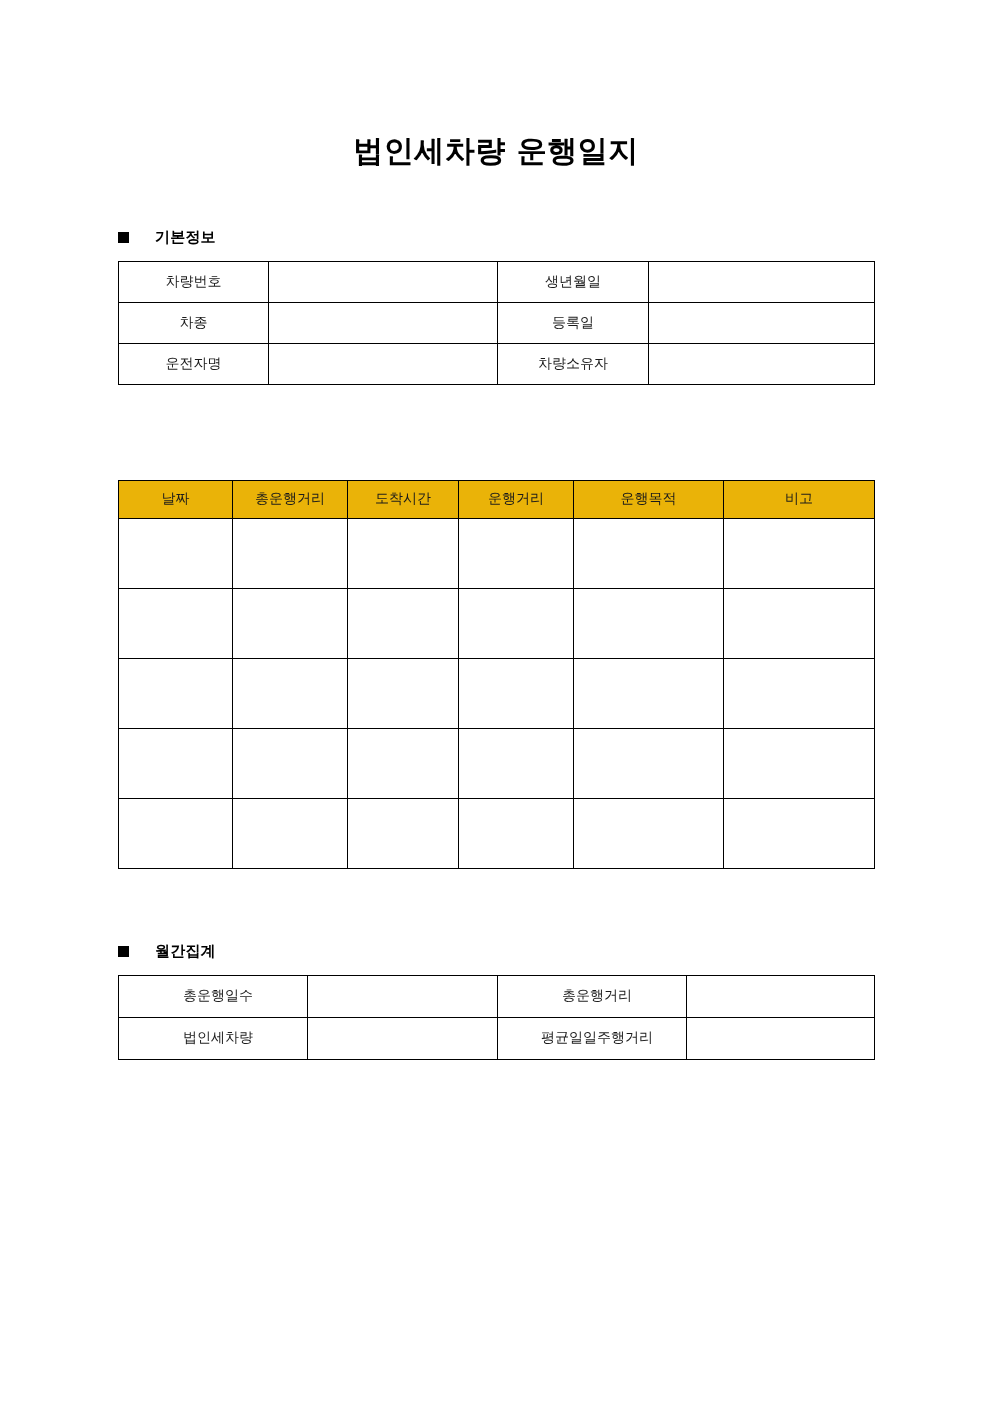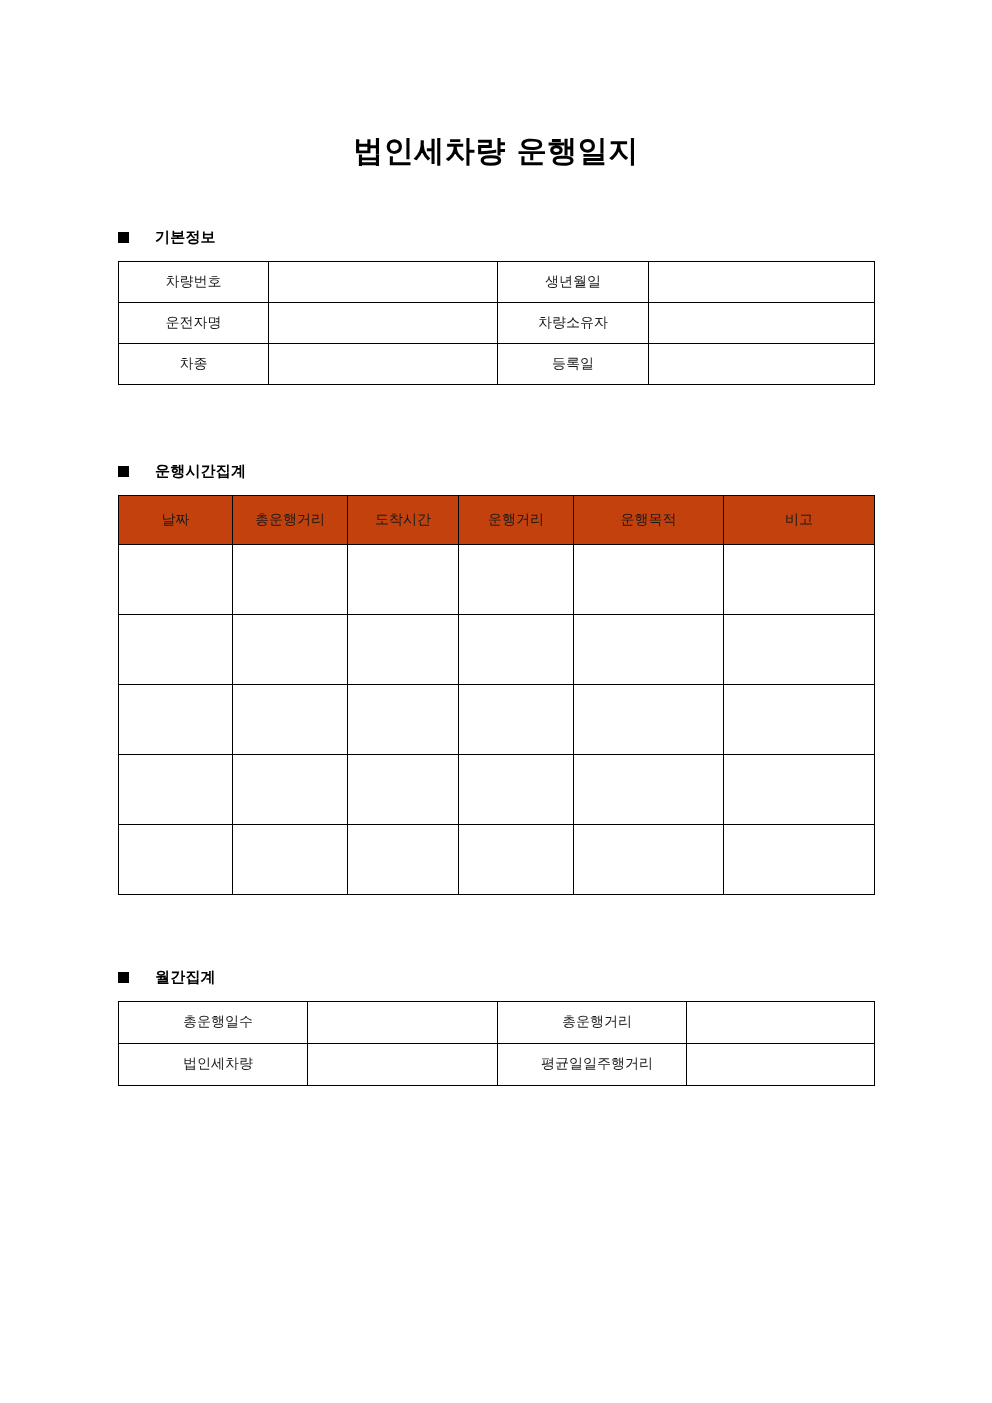--- a/index.html
+++ b/index.html
@@ -97,21 +97,21 @@
   #basic-info-table col.c4 { width: 226px; }
 
   
   #driving-log-table { width: 756px; }
   #driving-log-table col.c1 { width: 114px; }
   #driving-log-table col.c2 { width: 115px; }
   #driving-log-table col.c3 { width: 111px; }
   #driving-log-table col.c4 { width: 115px; }
   #driving-log-table col.c5 { width: 150px; }
   #driving-log-table col.c6 { width: 151px; }
-  #driving-log-table thead th { height: 49px; background: #c2410c; }
+  #driving-log-table thead th { height: 38px; background: #eab308; }
   #driving-log-table tbody td { height: 70px; }
 
   
   #monthly-summary-table { width: 756px; }
   #monthly-summary-table col.c1 { width: 189px; }
   #monthly-summary-table col.c2 { width: 190px; }
   #monthly-summary-table col.c3 { width: 189px; }
   #monthly-summary-table col.c4 { width: 188px; }
   #monthly-summary-table td { height: 42px; padding-left: 16px; }
 
@@ -146,42 +146,38 @@
           <col class="c4">
       </colgroup>
       <tbody>
         <tr>
           <td class="label-cell">차량번호</td>
           <td class="value-cell"></td>
           <td class="label-cell">생년월일</td>
           <td class="value-cell"></td>
         </tr>
         <tr>
+          <td class="label-cell">차종</td>
+          <td class="value-cell"></td>
+          <td class="label-cell">등록일</td>
+          <td class="value-cell"></td>
+        </tr>
+        <tr>
           <td class="label-cell">운전자명</td>
           <td class="value-cell"></td>
           <td class="label-cell">차량소유자</td>
-          <td class="value-cell"></td>
-        </tr>
-        <tr>
-          <td class="label-cell">차종</td>
-          <td class="value-cell"></td>
-          <td class="label-cell">등록일</td>
           <td class="value-cell"></td>
         </tr>
       </tbody>
     </table>
   </div>
 
   <div class="gap-s1-to-s2"></div>
 
   <div class="section">
-    <div class="section-heading">
-      <span class="bullet-square"></span>
-      <span class="section-heading-label">운행시간집계</span>
-    </div>
 
     <div class="gap-heading-to-table"></div>
 
     <table class="doc-table" id="driving-log-table">
       <colgroup>
         <col class="c1">
           <col class="c2">
           <col class="c3">
         <col class="c4">
           <col class="c5">

